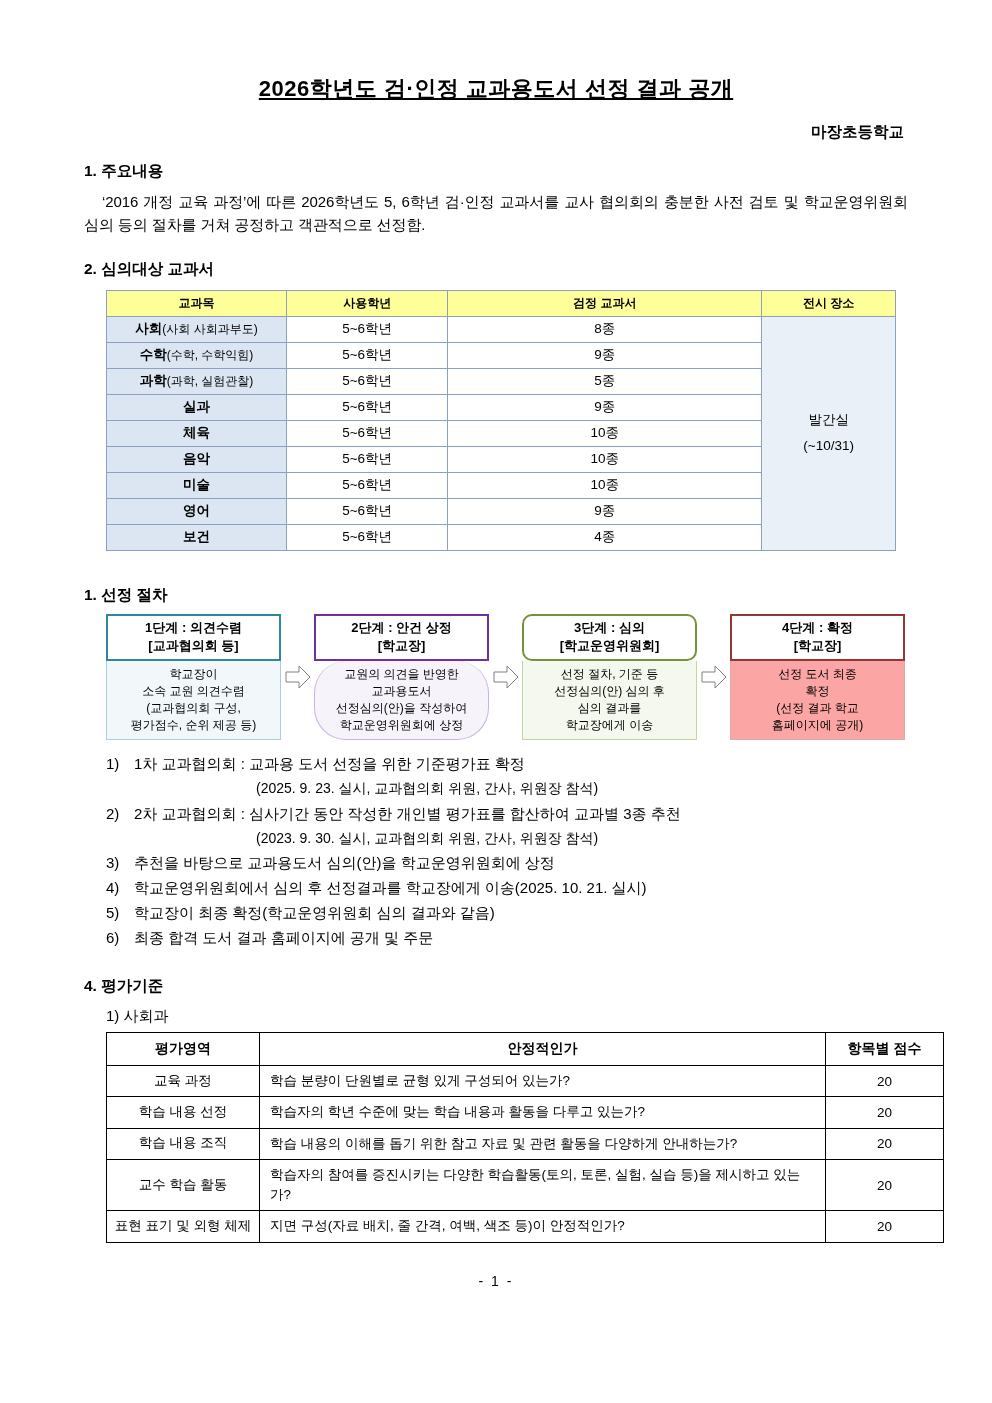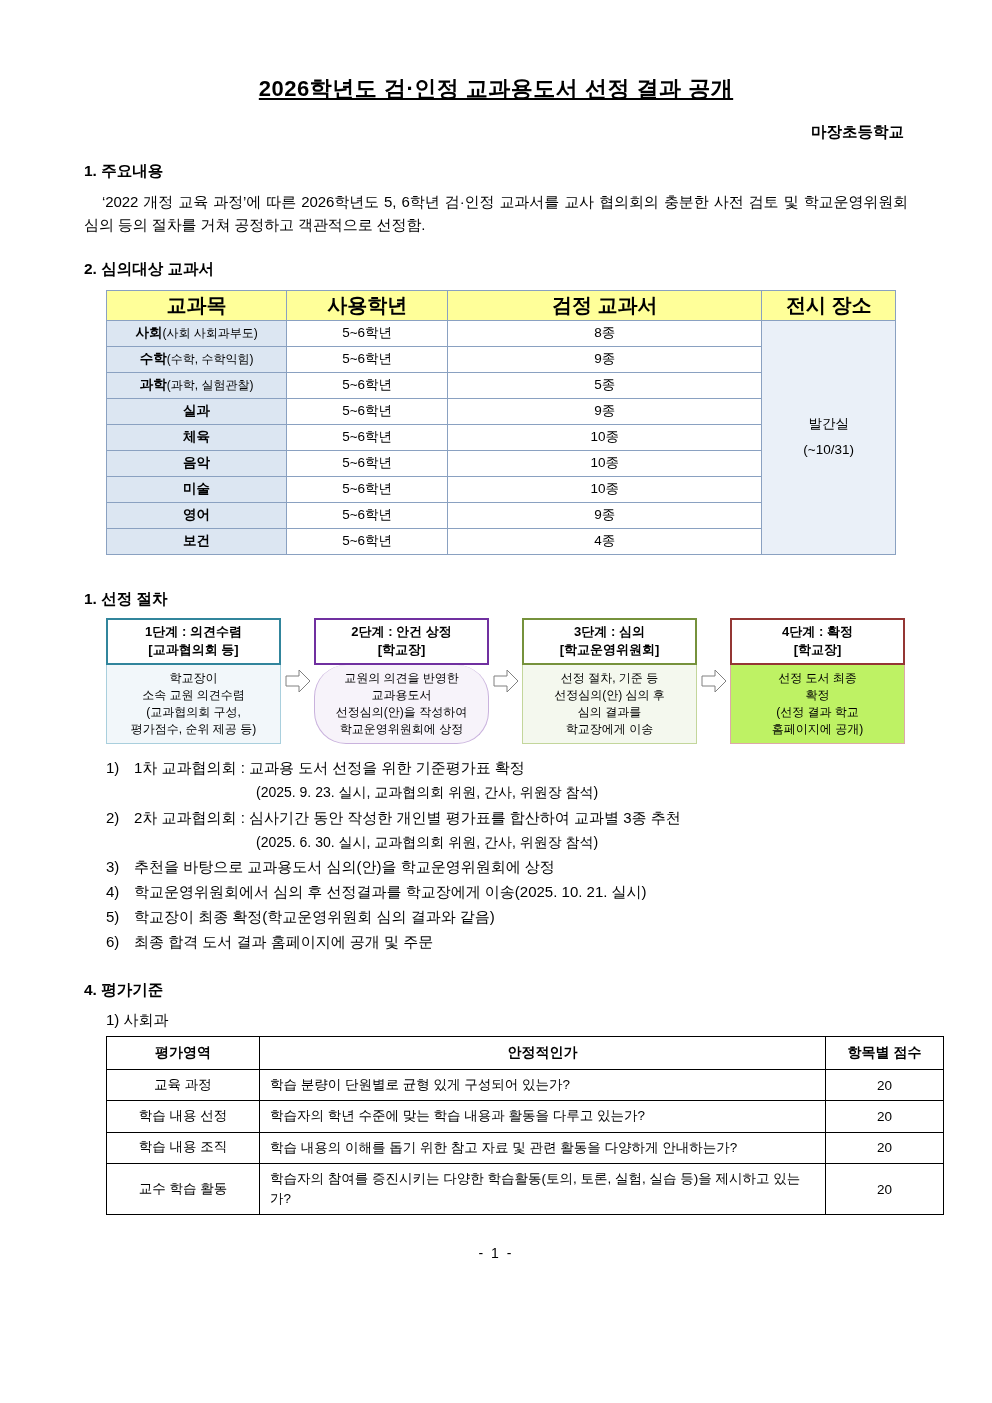--- a/index.html
+++ b/index.html
@@ -62,21 +62,21 @@
   table.t1 th, table.t1 td {
     border: 1px solid #8aa1c1;
     text-align: center;
     padding: 2px 3px;
     height: 21px;
     line-height: 1.25;
   }
   table.t1 thead th {
     background: #ffff99;
     font-weight: bold;
-    font-size: 20px;
+    font-size: 12px;
   }
   table.t1 td.subj {
     background: #dce6f2;
     font-weight: bold;
   }
   table.t1 td.subj .small { font-weight: normal; font-size: 12px; }
   table.t1 td.grade, table.t1 td.kinds { background: #ffffff; }
   table.t1 td.place {
     background: #eaf0f8;
     font-size: 13.5px;
@@ -111,26 +111,26 @@
     border: 1px solid #bfbfbf;
     border-top: none;
     text-align: center;
     font-size: 12px;
     line-height: 1.4;
     padding: 5px 3px 6px 3px;
     flex: 1;
   }
   .proc-step.s1 .proc-head { border-color: #31859c; color: #000; }
   .proc-step.s2 .proc-head { border-color: #7030a0; }
-  .proc-step.s3 .proc-head { border-color: #76923c; }
+  .proc-step.s3 .proc-head { border-color: #76923c; border-radius: 10px; }
   .proc-step.s4 .proc-head { border-color: #943634; }
   .proc-step.s1 .proc-body { background: #f2f7fa; border-color: #a9cfdd; }
   .proc-step.s2 .proc-body { background: #f7f3fa; border-color: #c9b2dd; }
   .proc-step.s3 .proc-body { background: #f4f8ee; border-color: #c3d69b; }
-  .proc-step.s4 .proc-body { background: #bef264; border-color: #dda9a8; }
+  .proc-step.s4 .proc-body { background: #fca5a5; border-color: #dda9a8; }
   .proc-arrow {
     flex: 0 0 33px;
     display: flex;
     align-items: center;
     justify-content: center;
   }
   .arrow-svg { display: block; }
 
   
   .num-list { margin: 12px 0 0 22px; font-size: 15px; }
@@ -194,21 +194,21 @@
 </head>
 <body>
 
 <div class="page">
 
   <div class="doc-title">2026학년도 검·인정 교과용도서 선정 결과 공개</div>
 
   <div class="school-name">마장초등학교</div>
 
   <div class="section-head">1. 주요내용</div>
-  <div class="body-par"><span class="ind"></span><span>‘2022 개정 교육 과정’에 따른 2026학년도 5, 6학년 검·인정 교과서를 교사 협의회의 충분한 사전 검토 및 학교운영위원회 심의 등의 절차를 거쳐 공정하고 객관적으로 선정함.</span></div>
+  <div class="body-par"><span class="ind"></span><span>‘2016 개정 교육 과정’에 따른 2026학년도 5, 6학년 검·인정 교과서를 교사 협의회의 충분한 사전 검토 및 학교운영위원회 심의 등의 절차를 거쳐 공정하고 객관적으로 선정함.</span></div>
 
   <div class="section-head tight">2. 심의대상 교과서</div>
 
   <div class="t1-wrap">
     <table class="t1">
       <thead>
         <tr>
           <th class="col-subj">교과목</th>
           <th class="col-grade">사용학년</th>
           <th class="col-kinds">검정 교과서</th>
@@ -333,21 +333,21 @@
     <div class="num-item">
       <span class="nm">1)</span>
       <span class="txt">1차 교과협의회 : 교과용 도서 선정을 위한 기준평가표 확정</span>
     </div>
     <div class="sub-note">(2025. 9. 23. 실시, 교과협의회 위원, 간사, 위원장 참석)</div>
 
     <div class="num-item">
       <span class="nm">2)</span>
       <span class="txt">2차 교과협의회 : 심사기간 동안 작성한 개인별 평가표를 합산하여 교과별 3종 추천</span>
     </div>
-    <div class="sub-note">(2025. 6. 30. 실시, 교과협의회 위원, 간사, 위원장 참석)</div>
+    <div class="sub-note">(2023. 9. 30. 실시, 교과협의회 위원, 간사, 위원장 참석)</div>
 
     <div class="num-item">
       <span class="nm">3)</span>
       <span class="txt">추천을 바탕으로 교과용도서 심의(안)을 학교운영위원회에 상정</span>
     </div>
     <div class="num-item">
       <span class="nm">4)</span>
       <span class="txt">학교운영위원회에서 심의 후 선정결과를 학교장에게 이송(2025. 10. 21. 실시)</span>
     </div>
     <div class="num-item">
@@ -386,19 +386,24 @@
         <tr>
           <td class="area">학습 내용 조직</td>
           <td class="item">학습 내용의 이해를 돕기 위한 참고 자료 및 관련 활동을 다양하게 안내하는가?</td>
           <td class="score">20</td>
         </tr>
         <tr>
           <td class="area">교수 학습 활동</td>
           <td class="item">학습자의 참여를 증진시키는 다양한 학습활동(토의, 토론, 실험, 실습 등)을 제시하고 있는가?</td>
           <td class="score">20</td>
         </tr>
+        <tr>
+          <td class="area">표현 표기 및 외형 체제</td>
+          <td class="item">지면 구성(자료 배치, 줄 간격, 여백, 색조 등)이 안정적인가?</td>
+          <td class="score">20</td>
+        </tr>
       </tbody>
     </table>
   </div>
 
   <div class="page-num">- 1 -</div>
 
 </div>
 
 </body></html>

